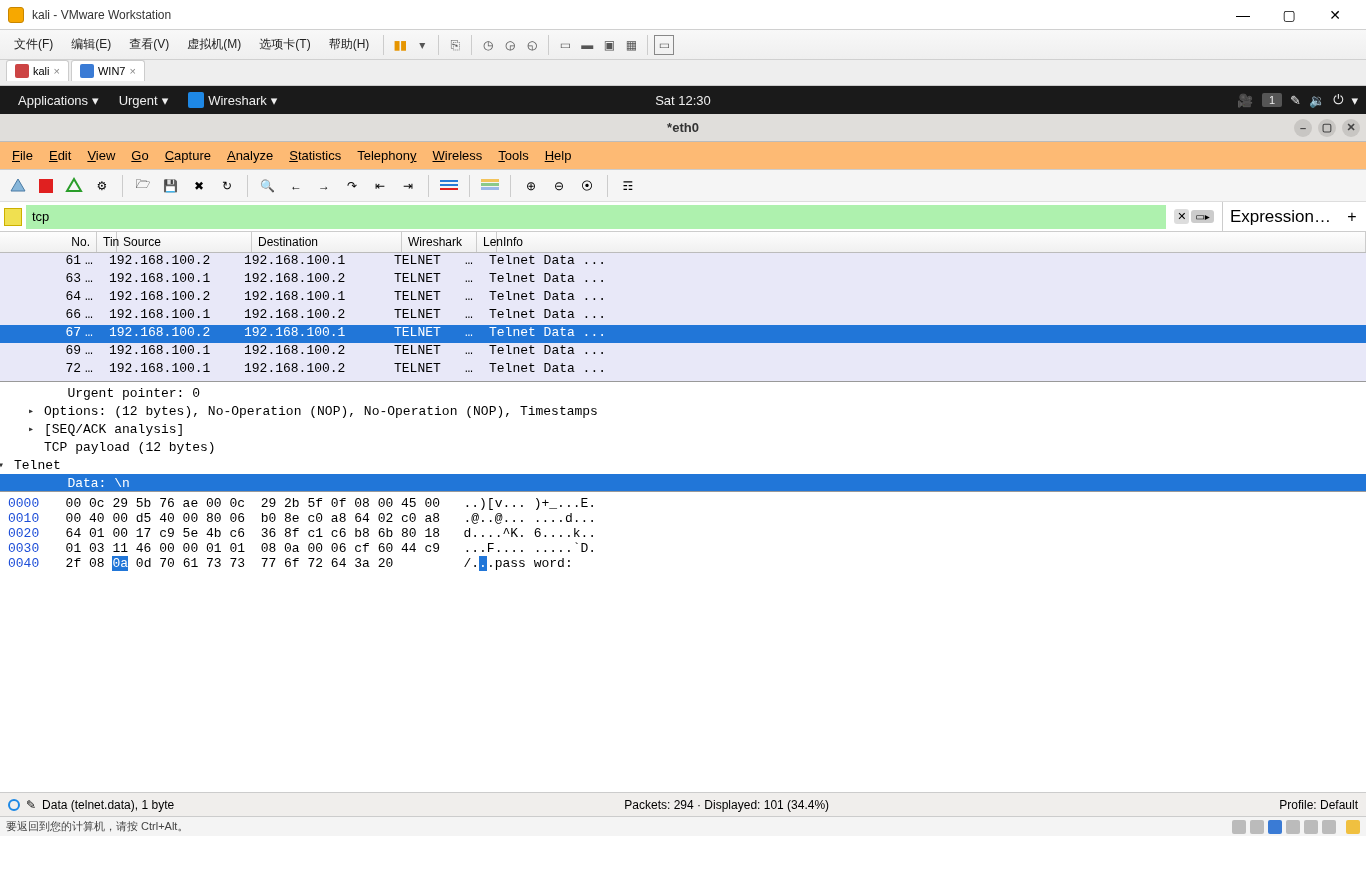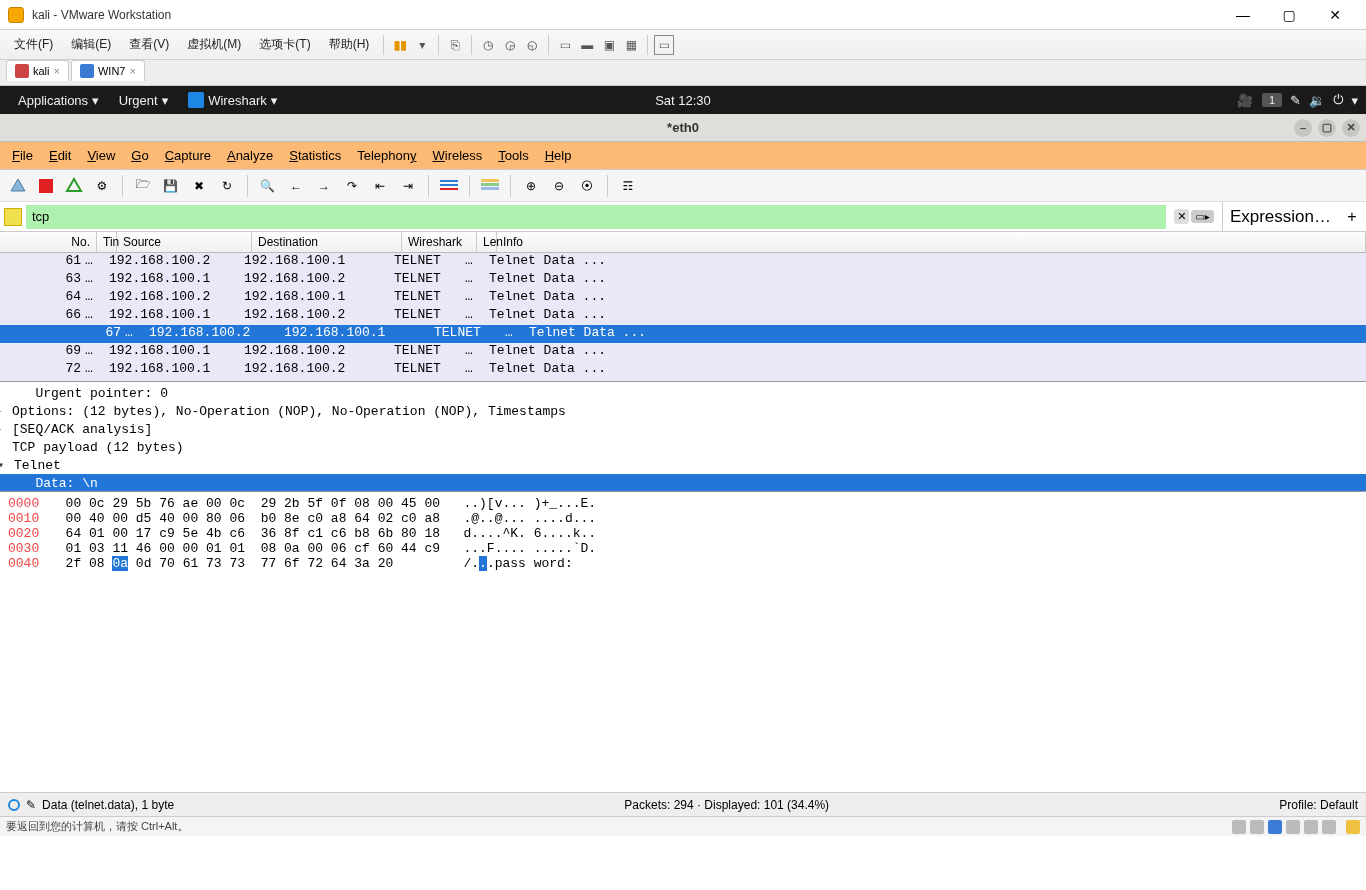--- a/index.html
+++ b/index.html
@@ -44,36 +44,36 @@
 .grid-header .col { border-right: 1px solid #ccc; padding: 3px 6px; }
 .col-no { width: 85px; text-align: right; }
 .col-tin { width: 20px; }
 .col-src { width: 135px; }
 .col-dst { width: 150px; }
 .col-proto { width: 75px; }
 .col-len { width: 20px; }
 .col-info { flex: 1; }
 .grid-body { font-family: "Courier New", monospace; font-size: 13px; white-space: pre; overflow: hidden; }
 .grid-row { display: flex; height: 18px; background: #e8e8f8; }
-.grid-row.sel { background: #2176d8; color: #fff; padding-left: 40px; }
+.grid-row.sel { background: #2176d8; color: #fff; }
 .grid-row .c { overflow: hidden; }
 .grid-row .c-no { width: 85px; text-align: right; padding-right: 4px; }
 .grid-row .c-tin { width: 20px; }
 .grid-row .c-src { width: 135px; padding-left: 4px; }
 .grid-row .c-dst { width: 150px; padding-left: 4px; }
 .grid-row .c-proto { width: 75px; padding-left: 4px; }
 .grid-row .c-len { width: 20px; }
 .grid-row .c-info { flex: 1; padding-left: 4px; }
 .details { height: 110px; border-bottom: 1px solid #999; font-family: "Courier New", monospace; font-size: 13px; padding: 2px 0; overflow: hidden; background: #fff; }
-.details .drow { padding-left: 12px; white-space: pre; height: 18px; display: flex; align-items: center; }
+.details .drow { padding-left: 44px; white-space: pre; height: 18px; display: flex; align-items: center; }
 .details .drow.collapsible::before { content: "▸"; position: absolute; margin-left: -16px; font-size: 10px; color: #333; }
 .details .drow.expanded::before { content: "▾"; position: absolute; margin-left: -16px; font-size: 10px; color: #333; }
 .details .drow.selected { background: #2176d8; color: #fff; }
 .hexview { flex: 1; background: #fff; font-family: "Courier New", monospace; font-size: 13px; padding: 4px 8px; white-space: pre; overflow: auto; min-height: 280px; height: 300px; }
-.hexview .offset { color: #ef4444; display: inline-block; width: 42px; }
+.hexview .offset { color: #1d4ed8; display: inline-block; width: 42px; }
 .hexview .hl { background: #2176d8; color: #fff; }
 .statusbar { height: 24px; background: #f0eeec; border-top: 1px solid #ccc; display: flex; align-items: center; padding: 0 8px; font-size: 12px; gap: 10px; }
 .statusbar .sleft { display:flex; align-items:center; gap:6px; }
 .statusbar .circ { width: 12px; height: 12px; border: 2px solid #1e88e5; border-radius: 50%; }
 .statusbar .spacer { flex: 1; }
 .host-status { height: 20px; background: #f4f4f4; border-top: 1px solid #ccc; display: flex; align-items: center; padding: 0 6px; font-size: 11px; color: #444; }
 .host-status .spacer { flex: 1; }
 .host-status .hico { width: 14px; height: 14px; margin-left: 4px; display: inline-block; background: #bbb; border-radius: 2px; }
 svg { display: block; }
 </style>

